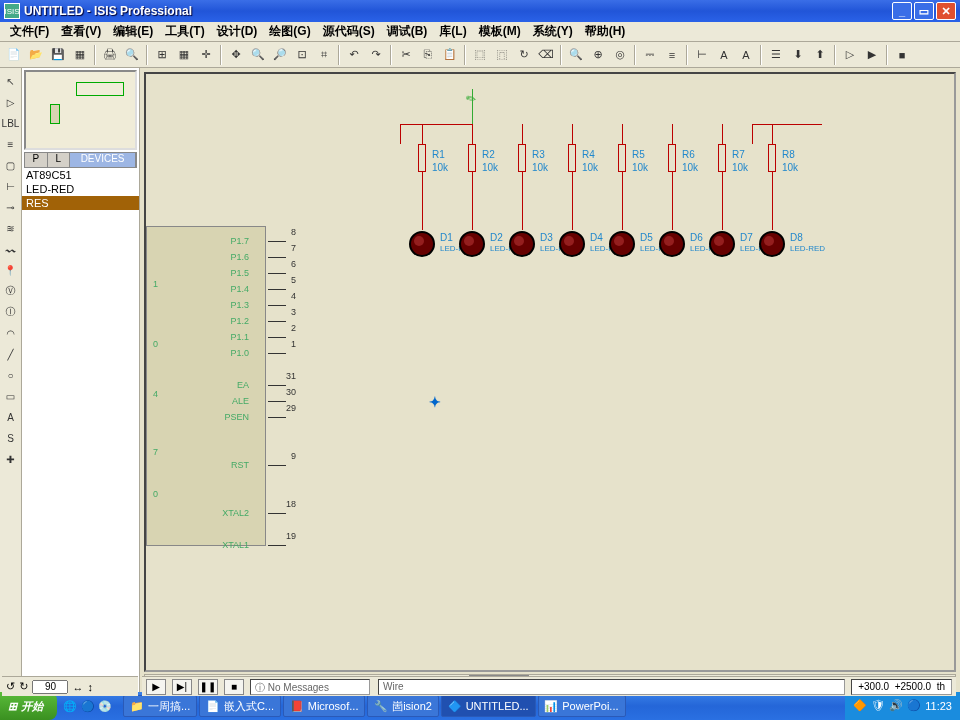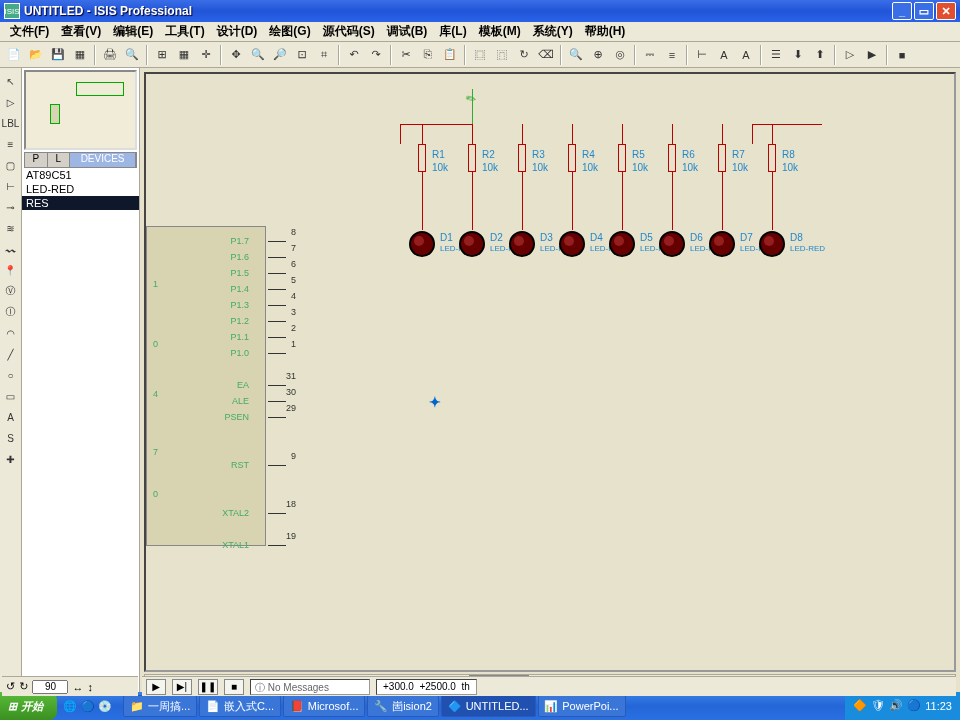--- a/index.html
+++ b/index.html
@@ -29,21 +29,21 @@
 .ltbtn { width:18px; height:18px; display:flex; align-items:center; justify-content:center; font-size:10px; color:#333; }
 .leftpanel { width:118px; background:#fff; border-right:1px solid #aca899; display:flex; flex-direction:column; }
 .overview { height:80px; border:2px inset #ddd; margin:2px; background:#f0ecd8; position:relative; }
 .overview .chip { position:absolute; left:24px; top:32px; width:10px; height:20px; border:1px solid #0a0; }
 .overview .leds { position:absolute; left:50px; top:10px; width:48px; height:14px; border:1px solid #0a0; }
 .modebar { height:16px; background:#d4d0c8; display:flex; border:1px solid #888; margin:0 2px; }
 .modebar .cell{ flex:1; text-align:center; font-size:10px; border-right:1px solid #888; }
 .modebar .cell.active{ background:#9db6e4; color:#fff; }
 .devlist { flex:1; background:#fff; font-size:11px; overflow:auto; }
 .devlist .item{ padding:1px 4px; }
-.devlist .item.sel{ background:#0f172a; color:#fff; }
+.devlist .item.sel{ background:#a16207; color:#fff; }
 
 .canvas-wrap { flex:1; position:relative; background:#e6e2cb; overflow:hidden; }
 .canvas { position:absolute; inset:4px 4px 20px 4px; background:#e6e2cb; background-image:radial-gradient(#bbb 0.5px, transparent 0.5px); background-size:8px 8px; border:2px inset #999; }
 .hscroll { position:absolute; left:4px; right:4px; bottom:2px; height:16px; background:#ece9d8; border:1px solid #aca899; }
 .hscroll .thumb{ position:absolute; left:40%; width:60px; height:100%; background:#cdcdcd; border:1px solid #888;}
 
 
 .chip{ position:absolute; left:0px; top:152px; width:120px; height:320px; background:#d8d4b2; border:1px solid #888; }
 .pin { position:absolute; right:-21px; height:12px; display:flex; align-items:center; }
 .pin .lbl{ font-size:9px; color:#4a6; margin-right:19px; }
@@ -401,20 +401,21 @@
   <span>↕</span>
 </div>
 <div class="bottombar">
   <div class="playbtns">
     <div class="playbtn">▶</div>
     <div class="playbtn">▶|</div>
     <div class="playbtn">❚❚</div>
     <div class="playbtn">■</div>
   </div>
   <div class="status" style="flex:0 0 120px">ⓘ <span>No Messages</span></div>
+  <div class="status">Wire</div>
   <div class="coord">
     <span>+300.0</span>&nbsp;&nbsp;<span>+2500.0</span>&nbsp;&nbsp;<span>th</span>
   </div>
 </div>
 
 <div class="taskbar">
   <div class="startbtn">
     <span style="margin-right:4px">⊞</span>
     <span>开始</span>
   </div>

